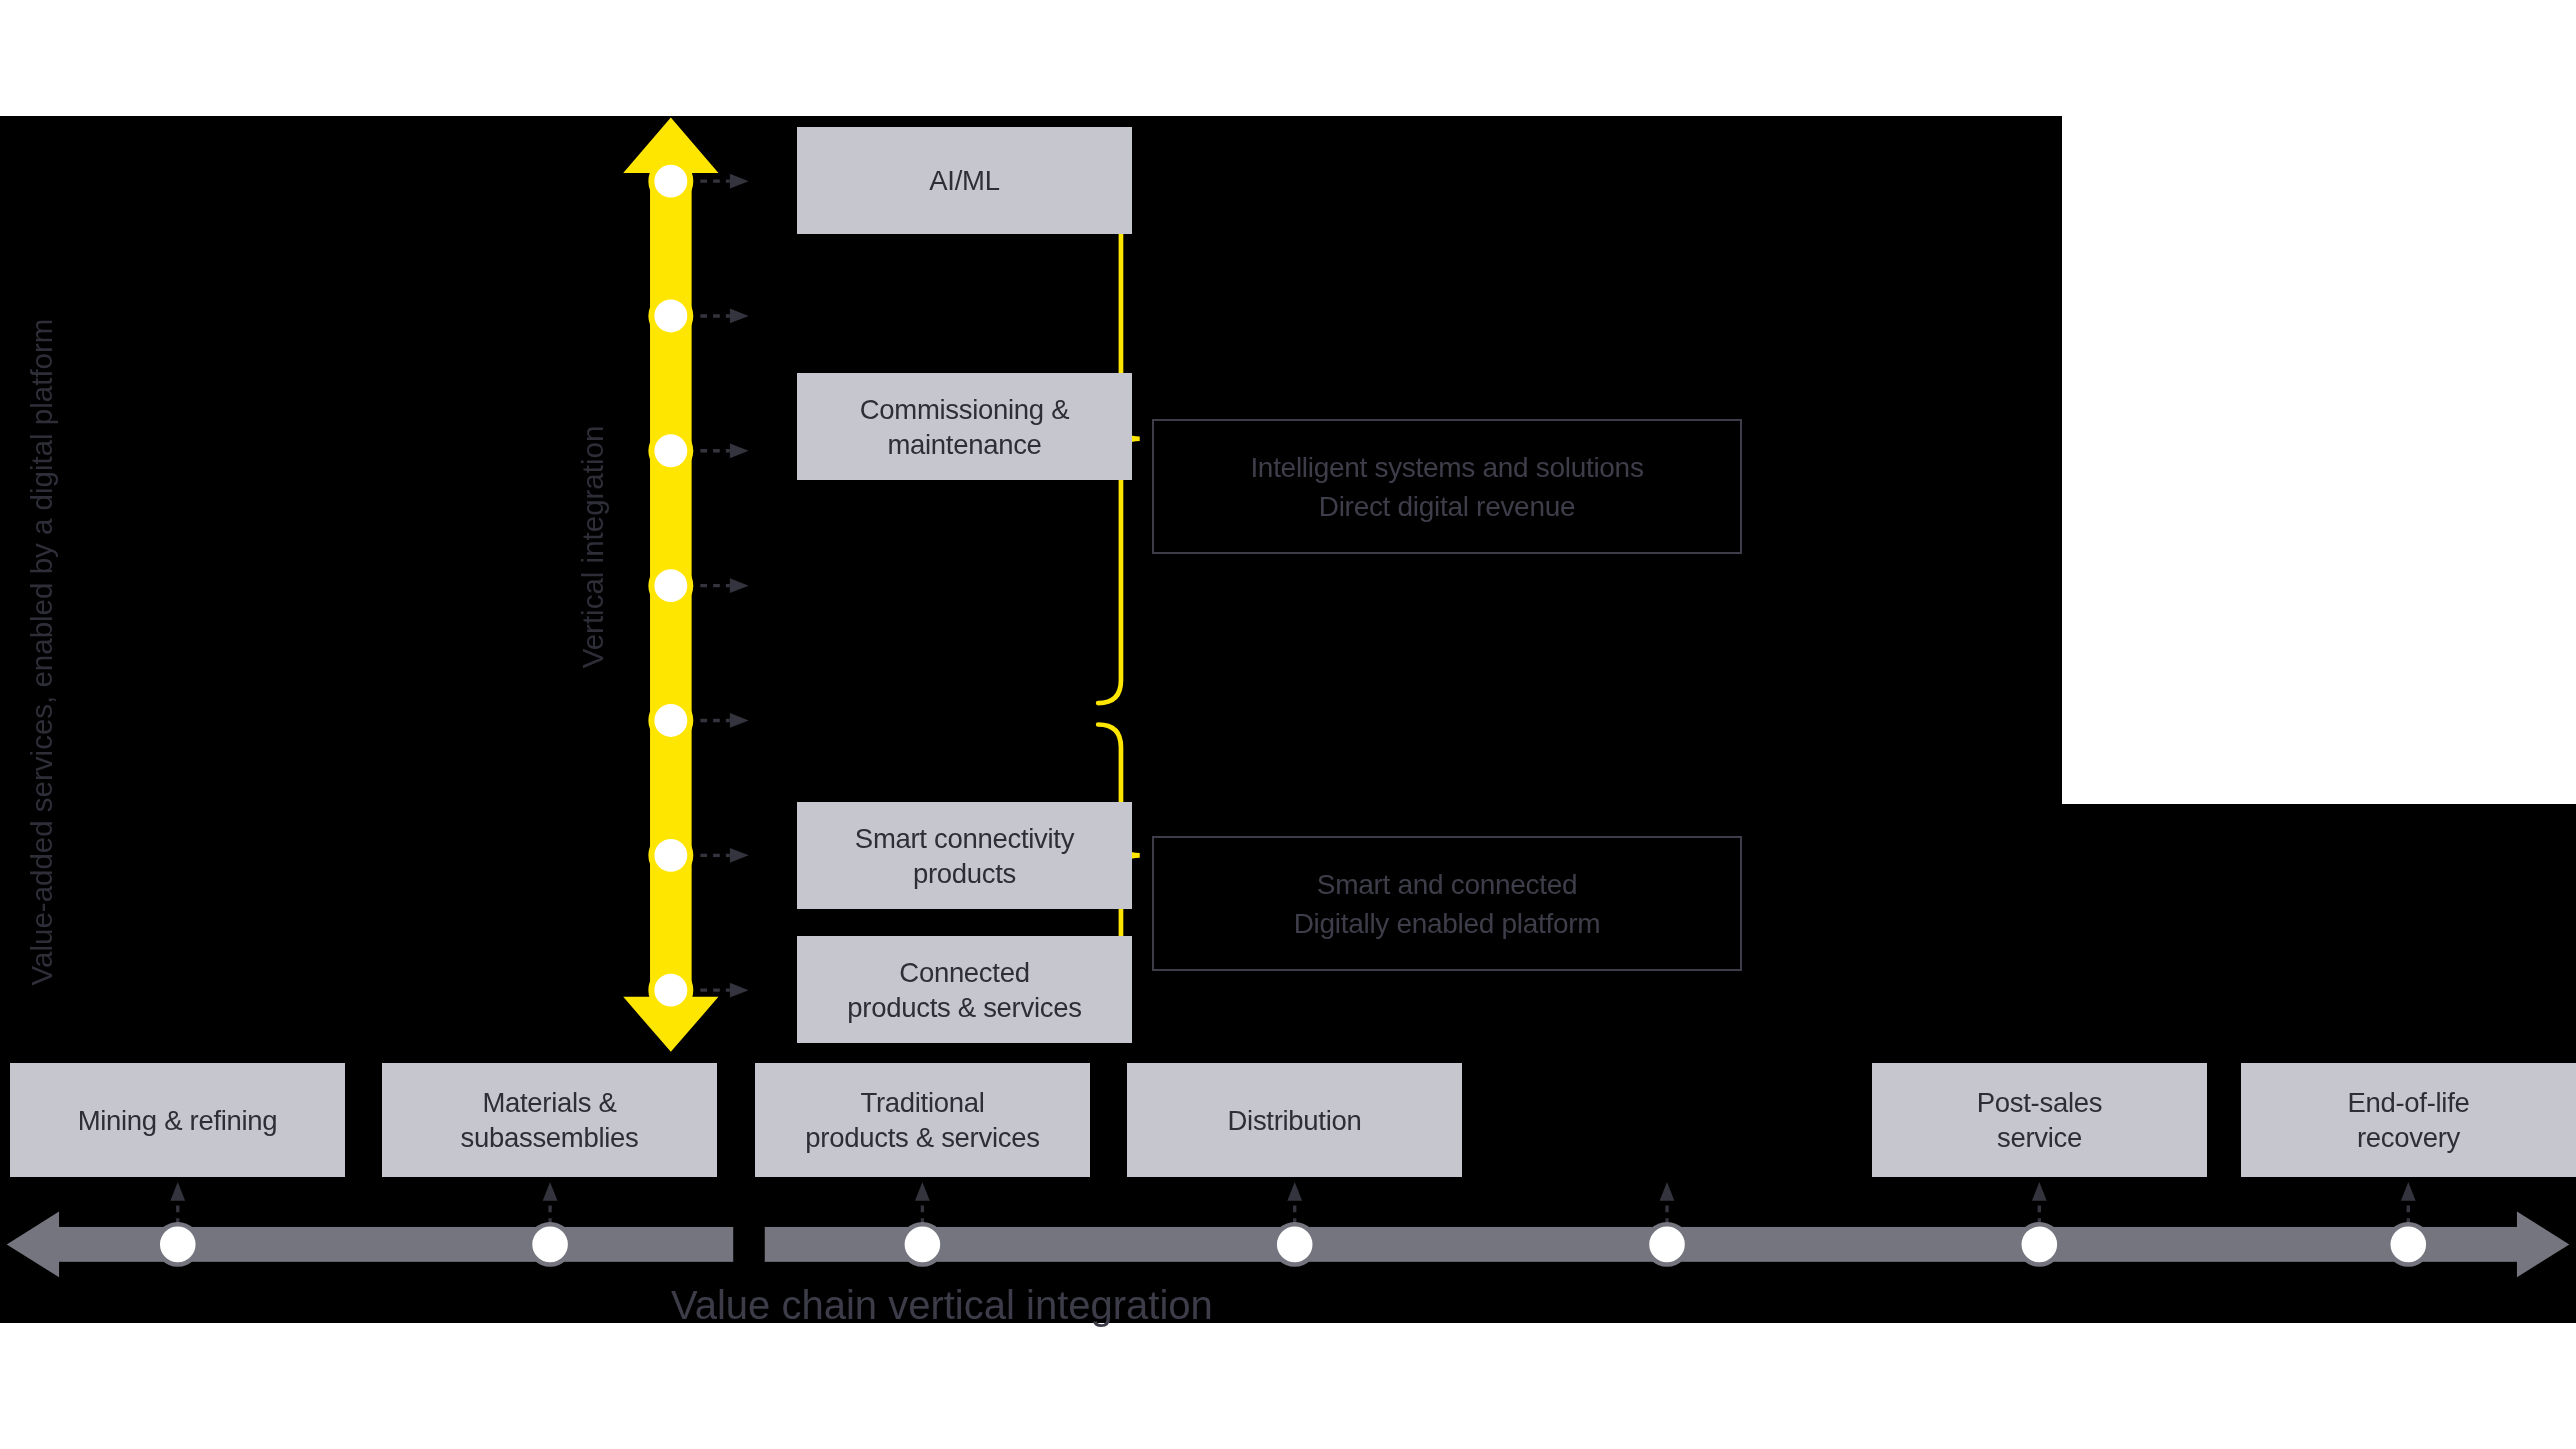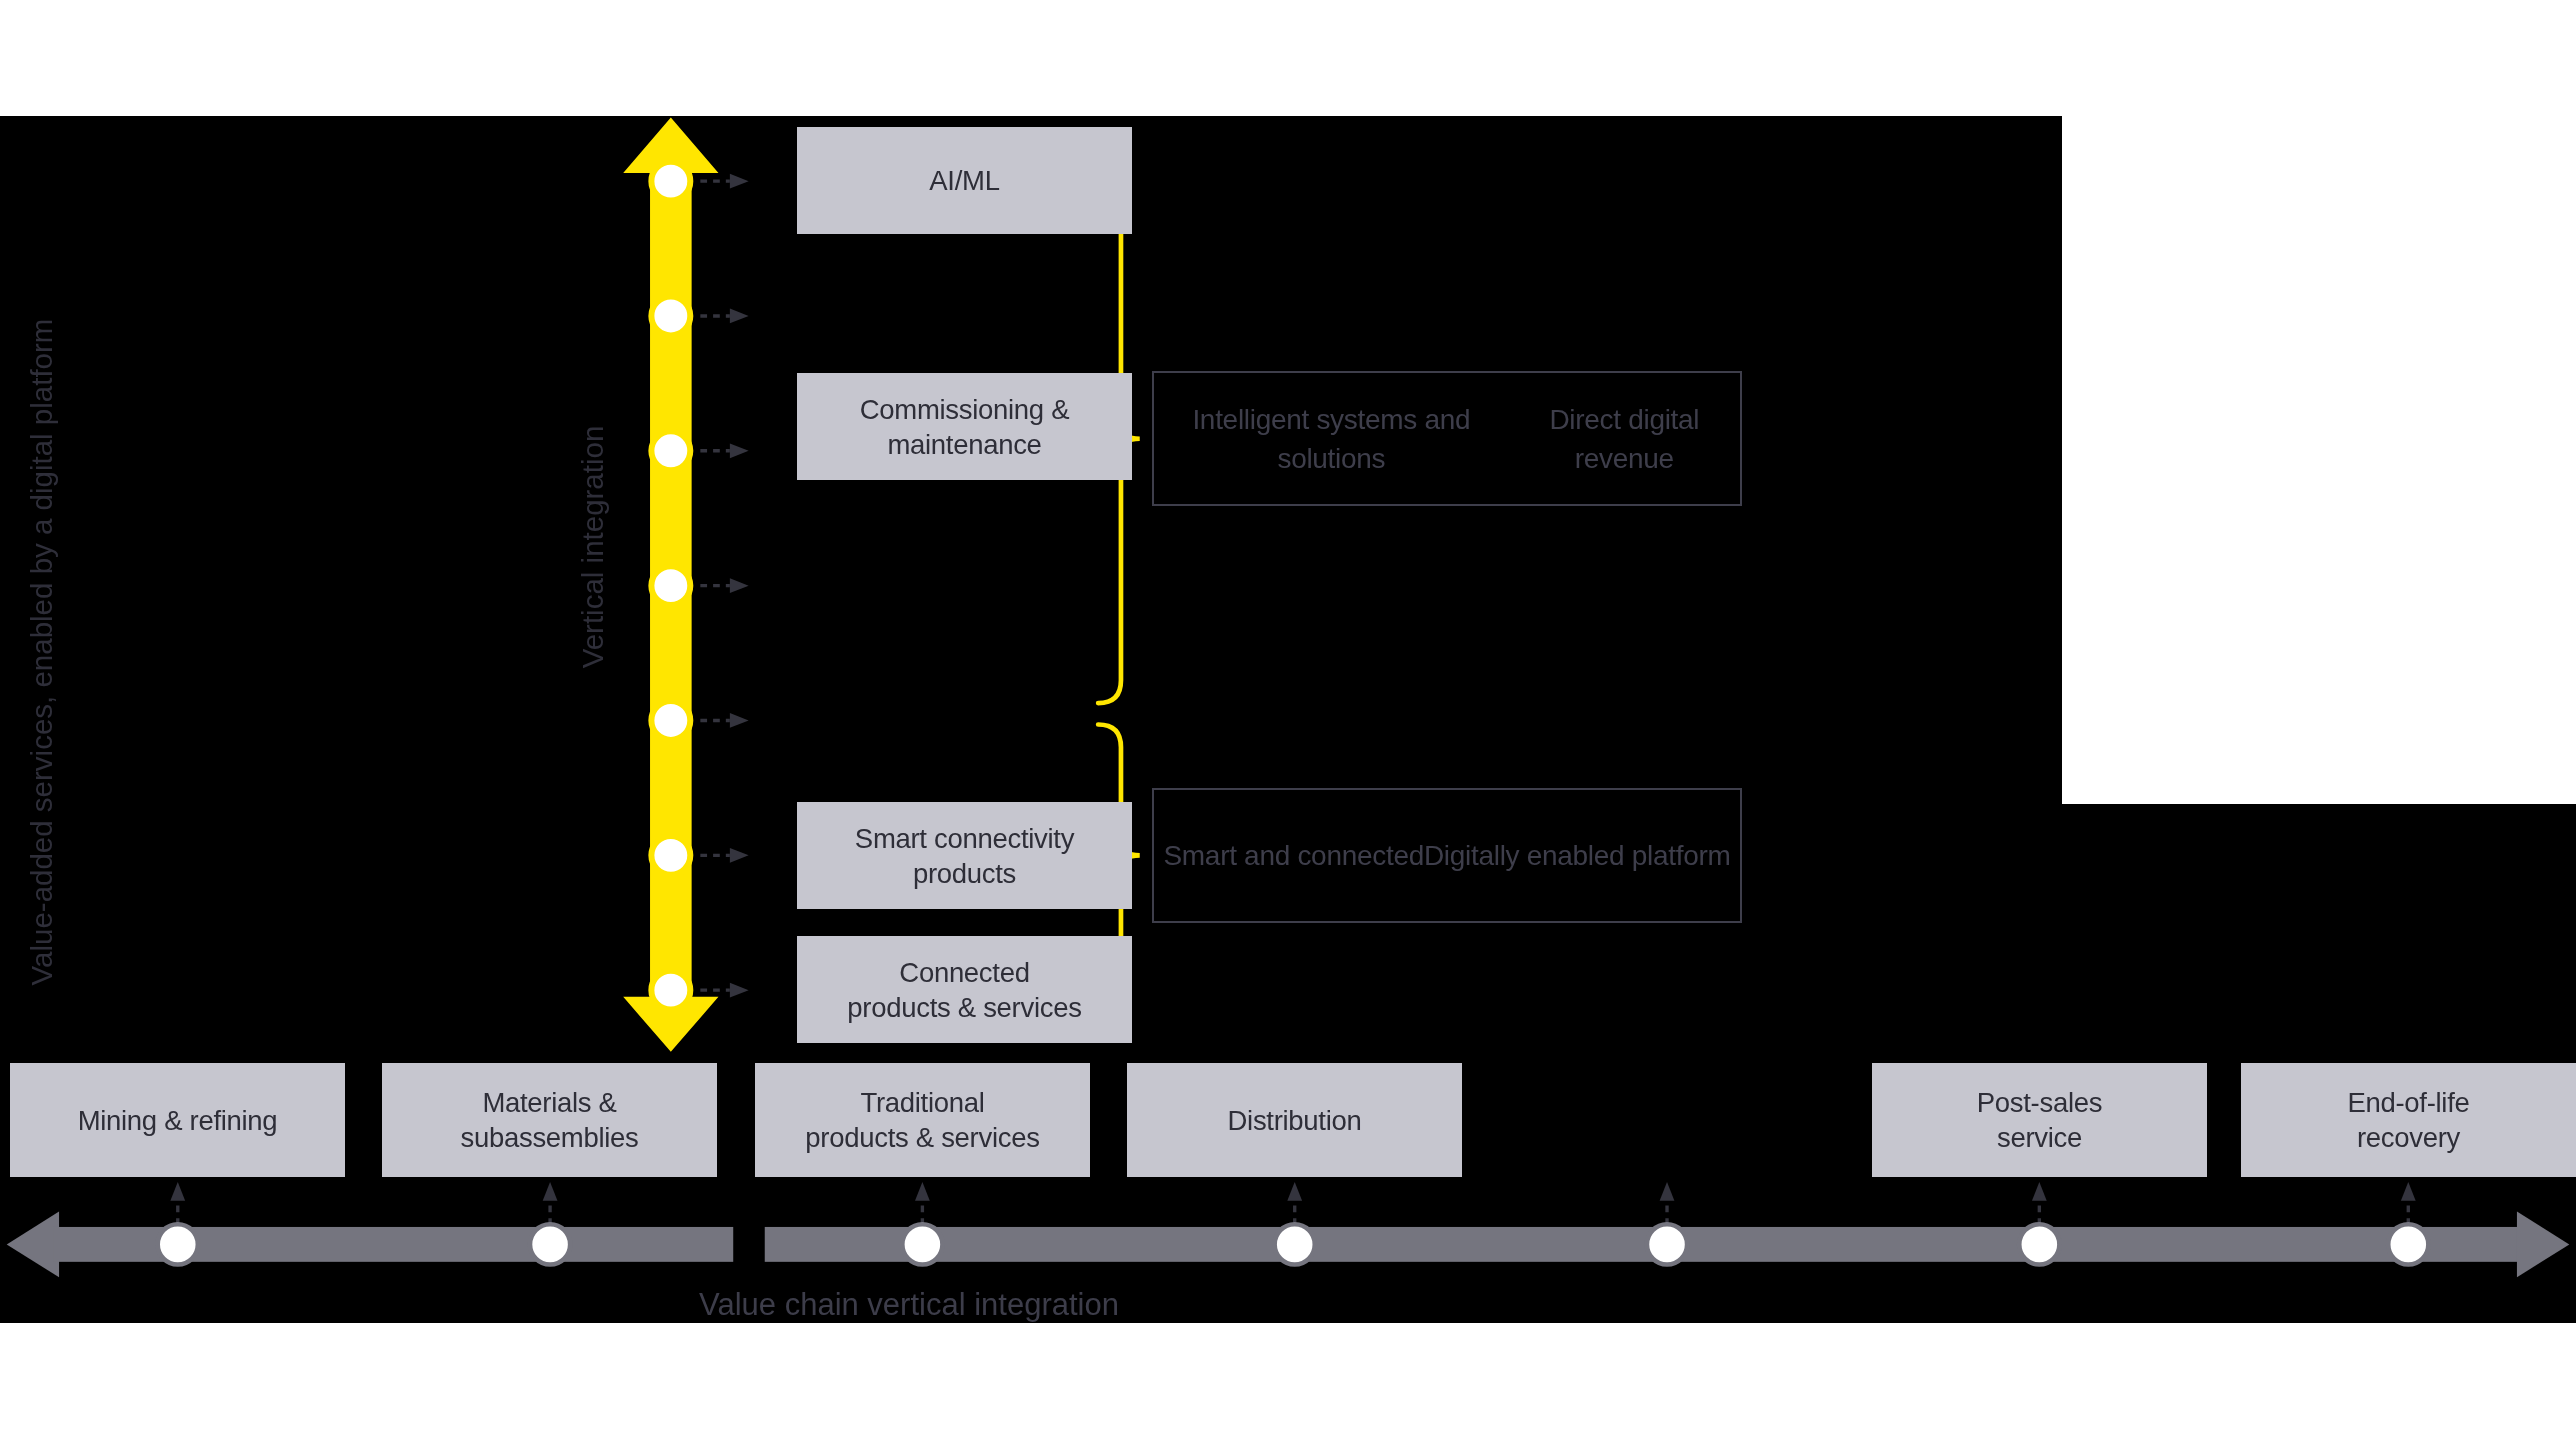--- a/index.html
+++ b/index.html
@@ -30,37 +30,37 @@
     background:var(--box-fill,#c6c6cf);color:var(--box-text,#2e2e38);
     text-align:center;white-space:pre-line;
     font-size:27.5px;line-height:35px;letter-spacing:-0.3px;
   }
   .sbox{left:755px;width:335px;height:107px;margin-left:42px;}
   .cbox{top:1063px;width:335px;height:114px;}
 
   .gbox{
     position:absolute;left:1152px;width:586px;height:131px;
     border:2px solid var(--outline-label,#3c3c49);
-    display:flex;flex-direction:row;align-items:center;justify-content:center;
+    display:flex;flex-direction:column;align-items:center;justify-content:center;
     color:var(--outline-label,#3d3d4b);
-    font-size:28px;line-height:39px;text-align:center;letter-spacing:-0.3px;
+    font-size:28px;line-height:39px;text-align:center;letter-spacing:-0.3px;margin-top:48px;
   }
 
   .rot-label{
     position:absolute;text-align:center;
     transform:translate(-50%,-50%) rotate(-90deg);
     color:var(--side-label,#2e2e39);
     white-space:nowrap;
   }
   .side-label{left:42px;top:652px;width:839px;font-size:29.5px;}
   .vi-label{left:593px;top:547px;width:282px;font-size:29.5px;}
 
   .bottom-title{
     position:absolute;left:671px;top:1287px;width:476px;height:36px;
-    color:var(--title-label,#3d3d4a);font-size:31px;line-height:36px;
+    color:var(--title-label,#3d3d4a);font-size:40px;line-height:36px;
     text-align:center;white-space:nowrap;
   }
 </style>
 </head>
 <body>
 
 <div class="canvas">
 
   <div class="panel panel-a"></div>
   <div class="panel panel-b"></div>

